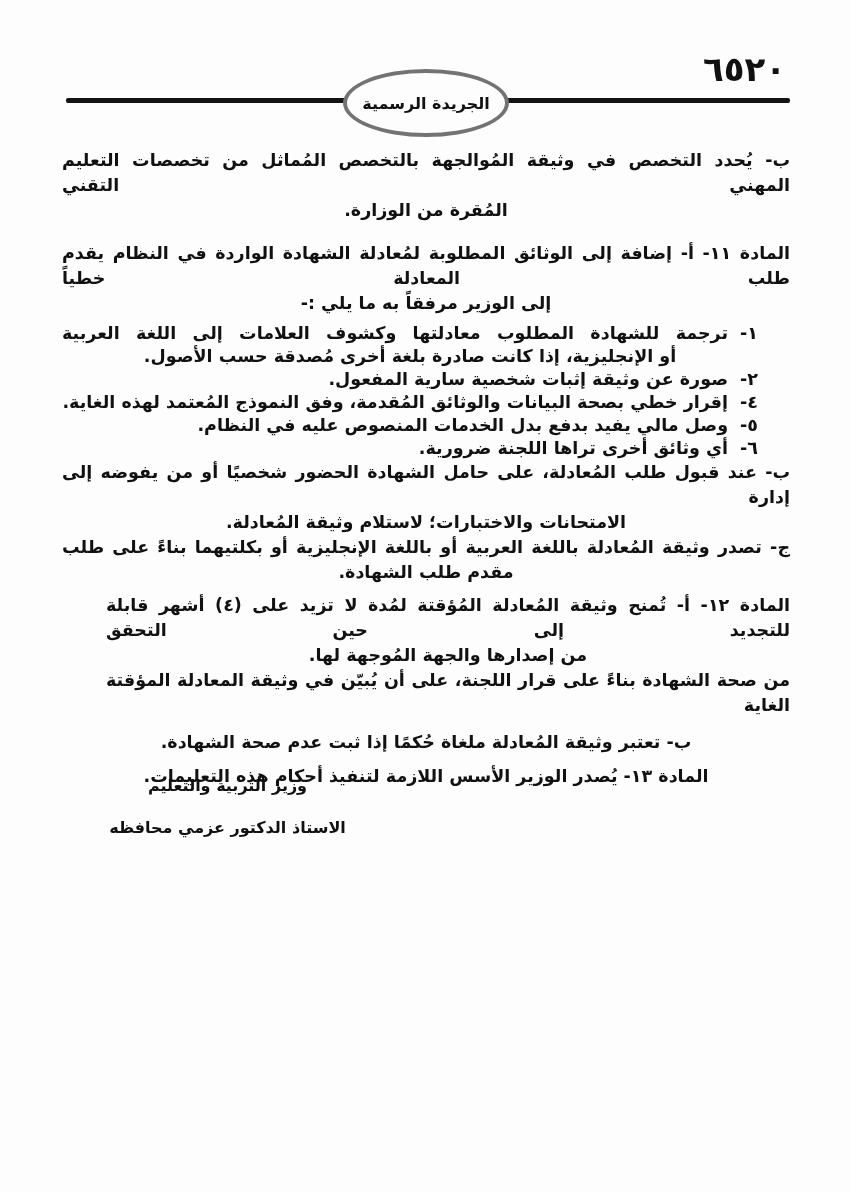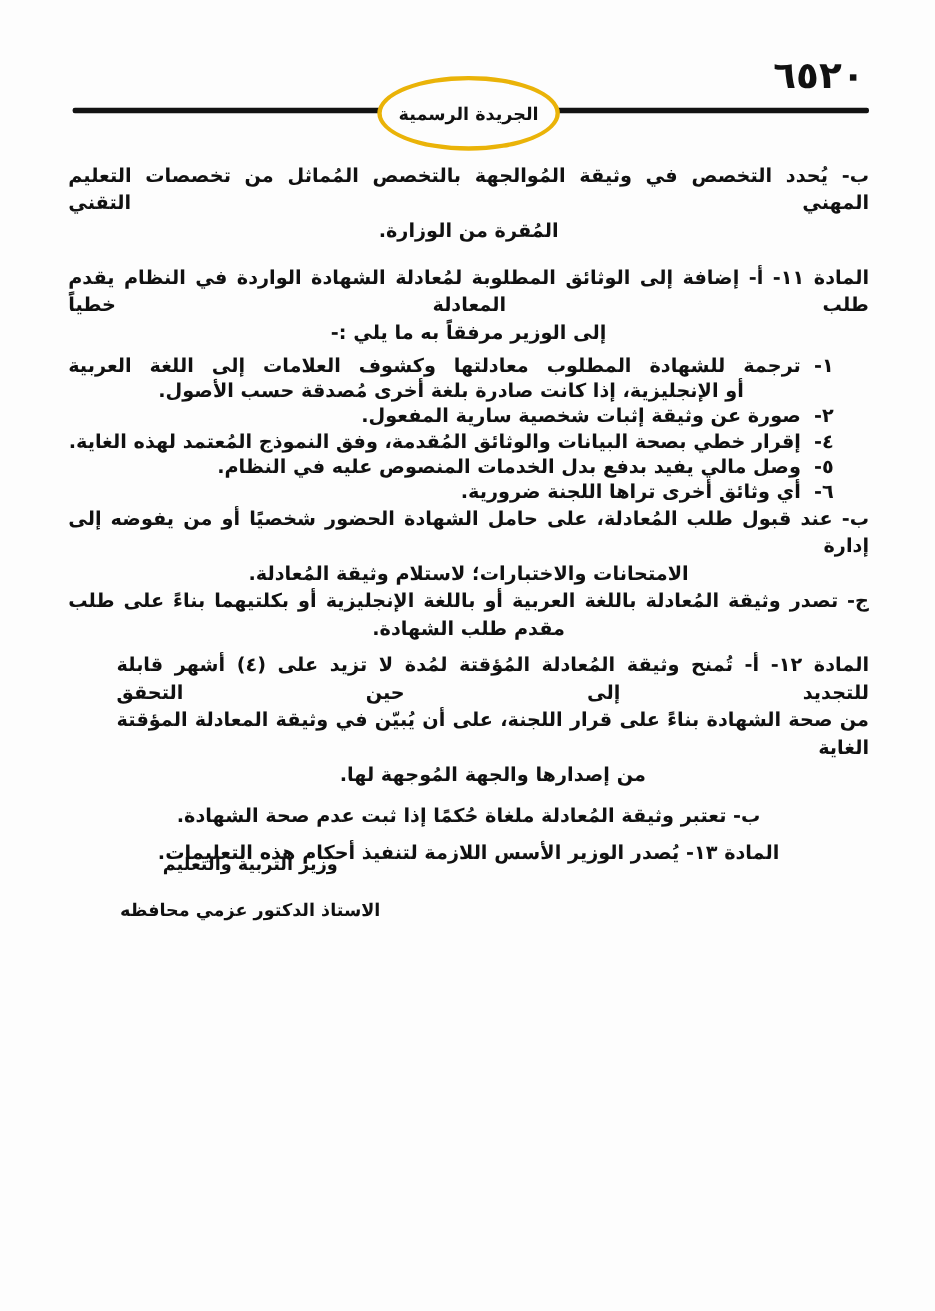--- a/index.html
+++ b/index.html
@@ -19,21 +19,21 @@
     font-size:34px; font-weight:bold; line-height:1;
     direction:rtl;
   }
   .header-rule {
     position:absolute; top:98px; left:66px; right:60px;
     height:5px; background:#131313; border-radius:2px;
   }
   .banner-ellipse {
     position:absolute; top:69px; left:343px;
     width:158px; height:60px;
-    border:4px solid #eab308; border-radius:50%;
+    border:4px solid #737373; border-radius:50%;
     background:#fdfdfd;
     display:flex; align-items:center; justify-content:center;
   }
   .banner-label {
     font-size:16px; font-weight:bold; direction:rtl; white-space:nowrap;
   }
 
   
   #doc-body {
     position:absolute; top:148px; right:60px; left:62px;
@@ -109,22 +109,22 @@
       <div class="block para">
         <div class="line l-justify">ب- عند قبول طلب المُعادلة، على حامل الشهادة الحضور شخصيًا أو من يفوضه إلى إدارة</div>
         <div class="line l-center">الامتحانات والاختبارات؛ لاستلام وثيقة المُعادلة.</div>
       </div>
       <div class="block para">
         <div class="line l-justify">ج- تصدر وثيقة المُعادلة باللغة العربية أو باللغة الإنجليزية أو بكلتيهما بناءً على طلب</div>
         <div class="line l-center">مقدم طلب الشهادة.</div>
       </div>
       <div class="block para">
         <div class="line l-justify">المادة ١٢- أ- تُمنح وثيقة المُعادلة المُؤقتة لمُدة لا تزيد على (٤) أشهر قابلة للتجديد إلى حين التحقق</div>
+        <div class="line l-center">من إصدارها والجهة المُوجهة لها.</div>
         <div class="line l-justify">من صحة الشهادة بناءً على قرار اللجنة، على أن يُبيّن في وثيقة المعادلة المؤقتة الغاية</div>
-        <div class="line l-center">من إصدارها والجهة المُوجهة لها.</div>
       </div>
       <div class="block para">
         <div class="line l-center">ب- تعتبر وثيقة المُعادلة ملغاة حُكمًا إذا ثبت عدم صحة الشهادة.</div>
       </div>
       <div class="block para">
         <div class="line l-center">المادة ١٣- يُصدر الوزير الأسس اللازمة لتنفيذ أحكام هذه التعليمات.</div>
       </div>
     </div>
 
   <div class="signature">

